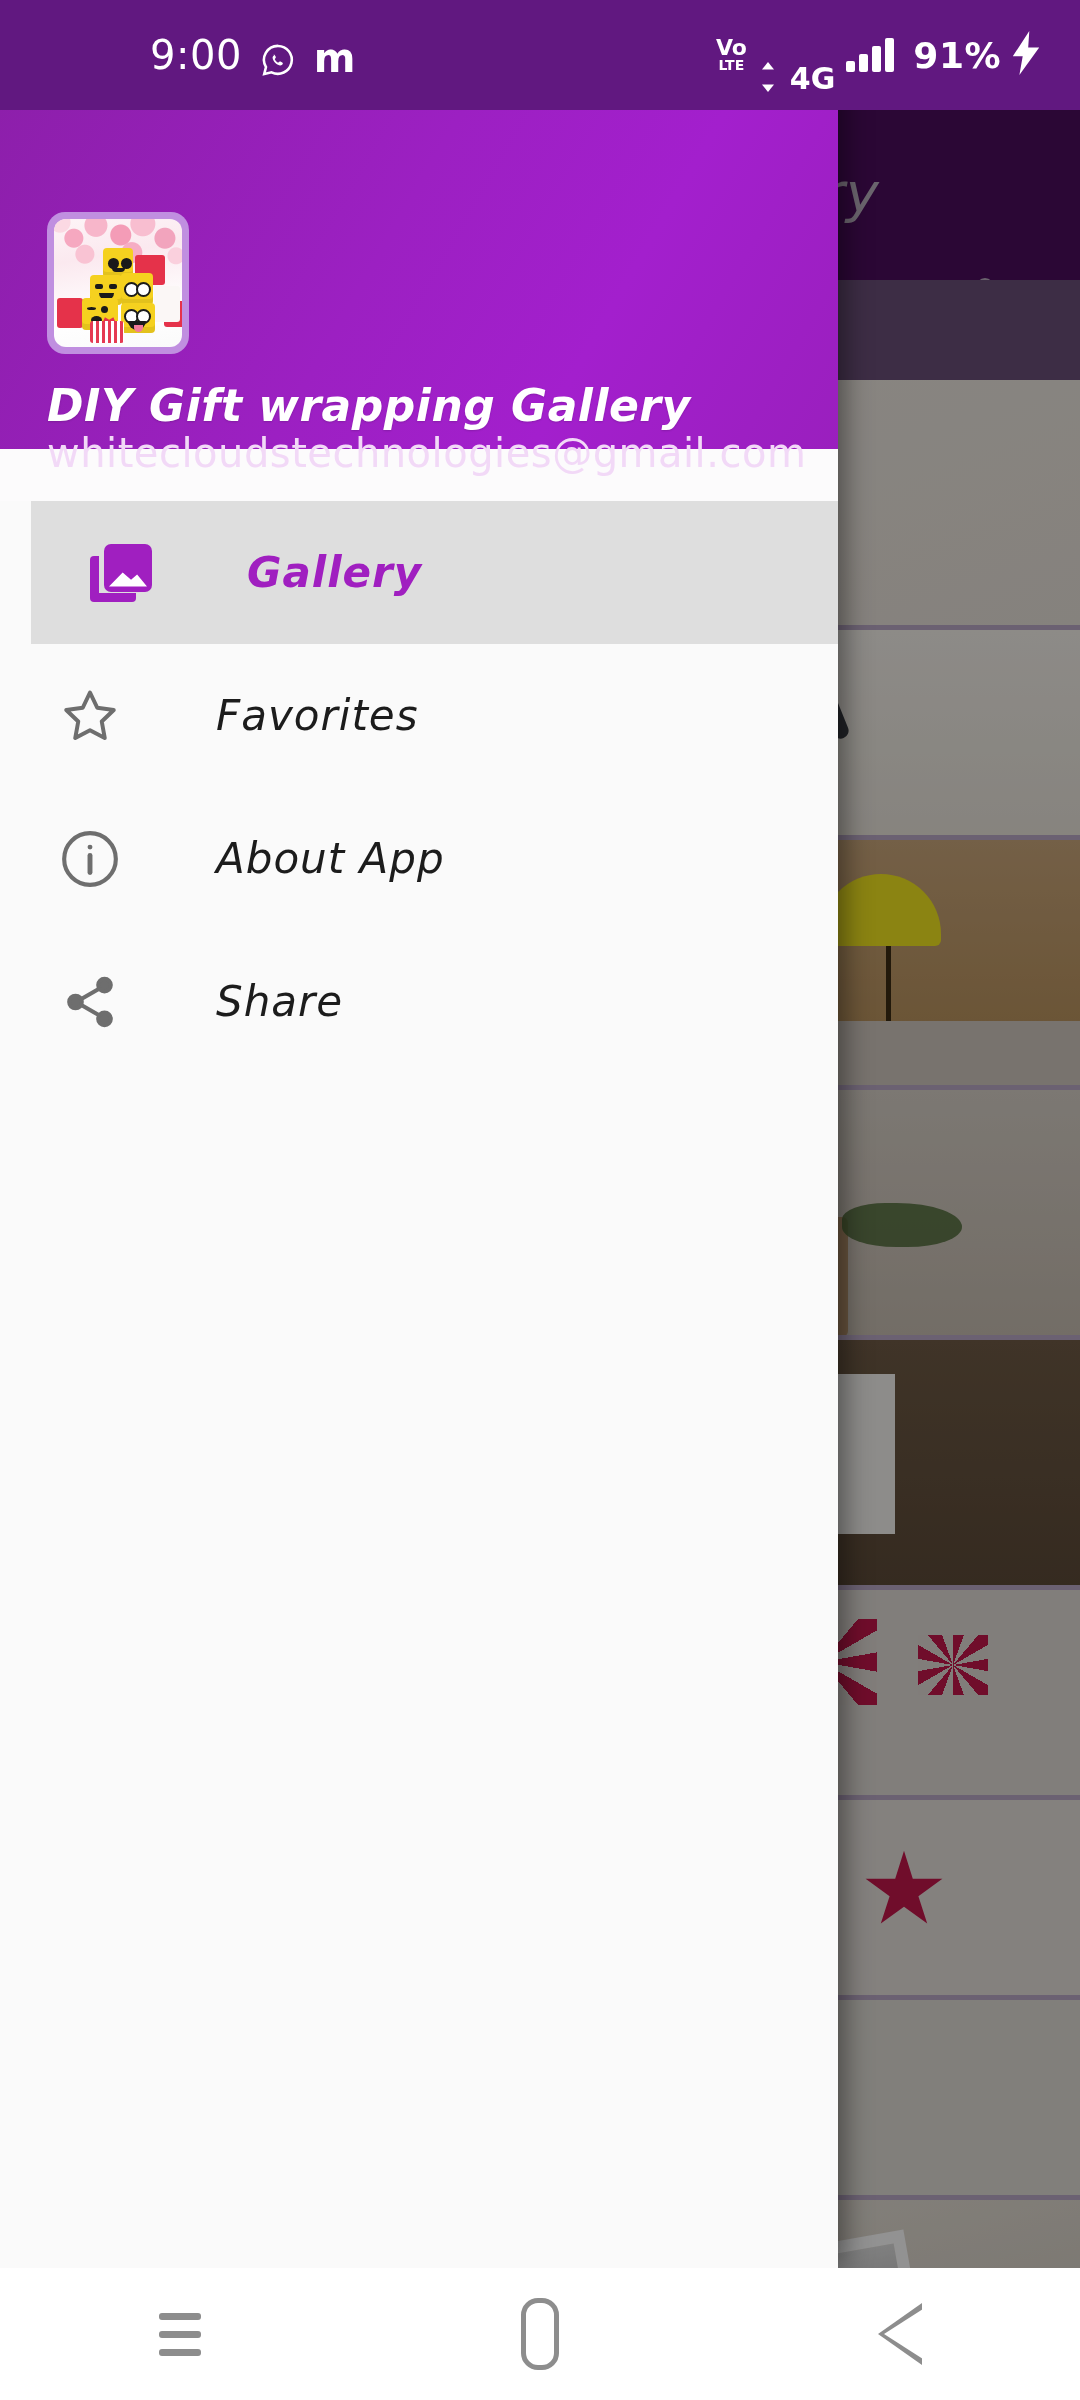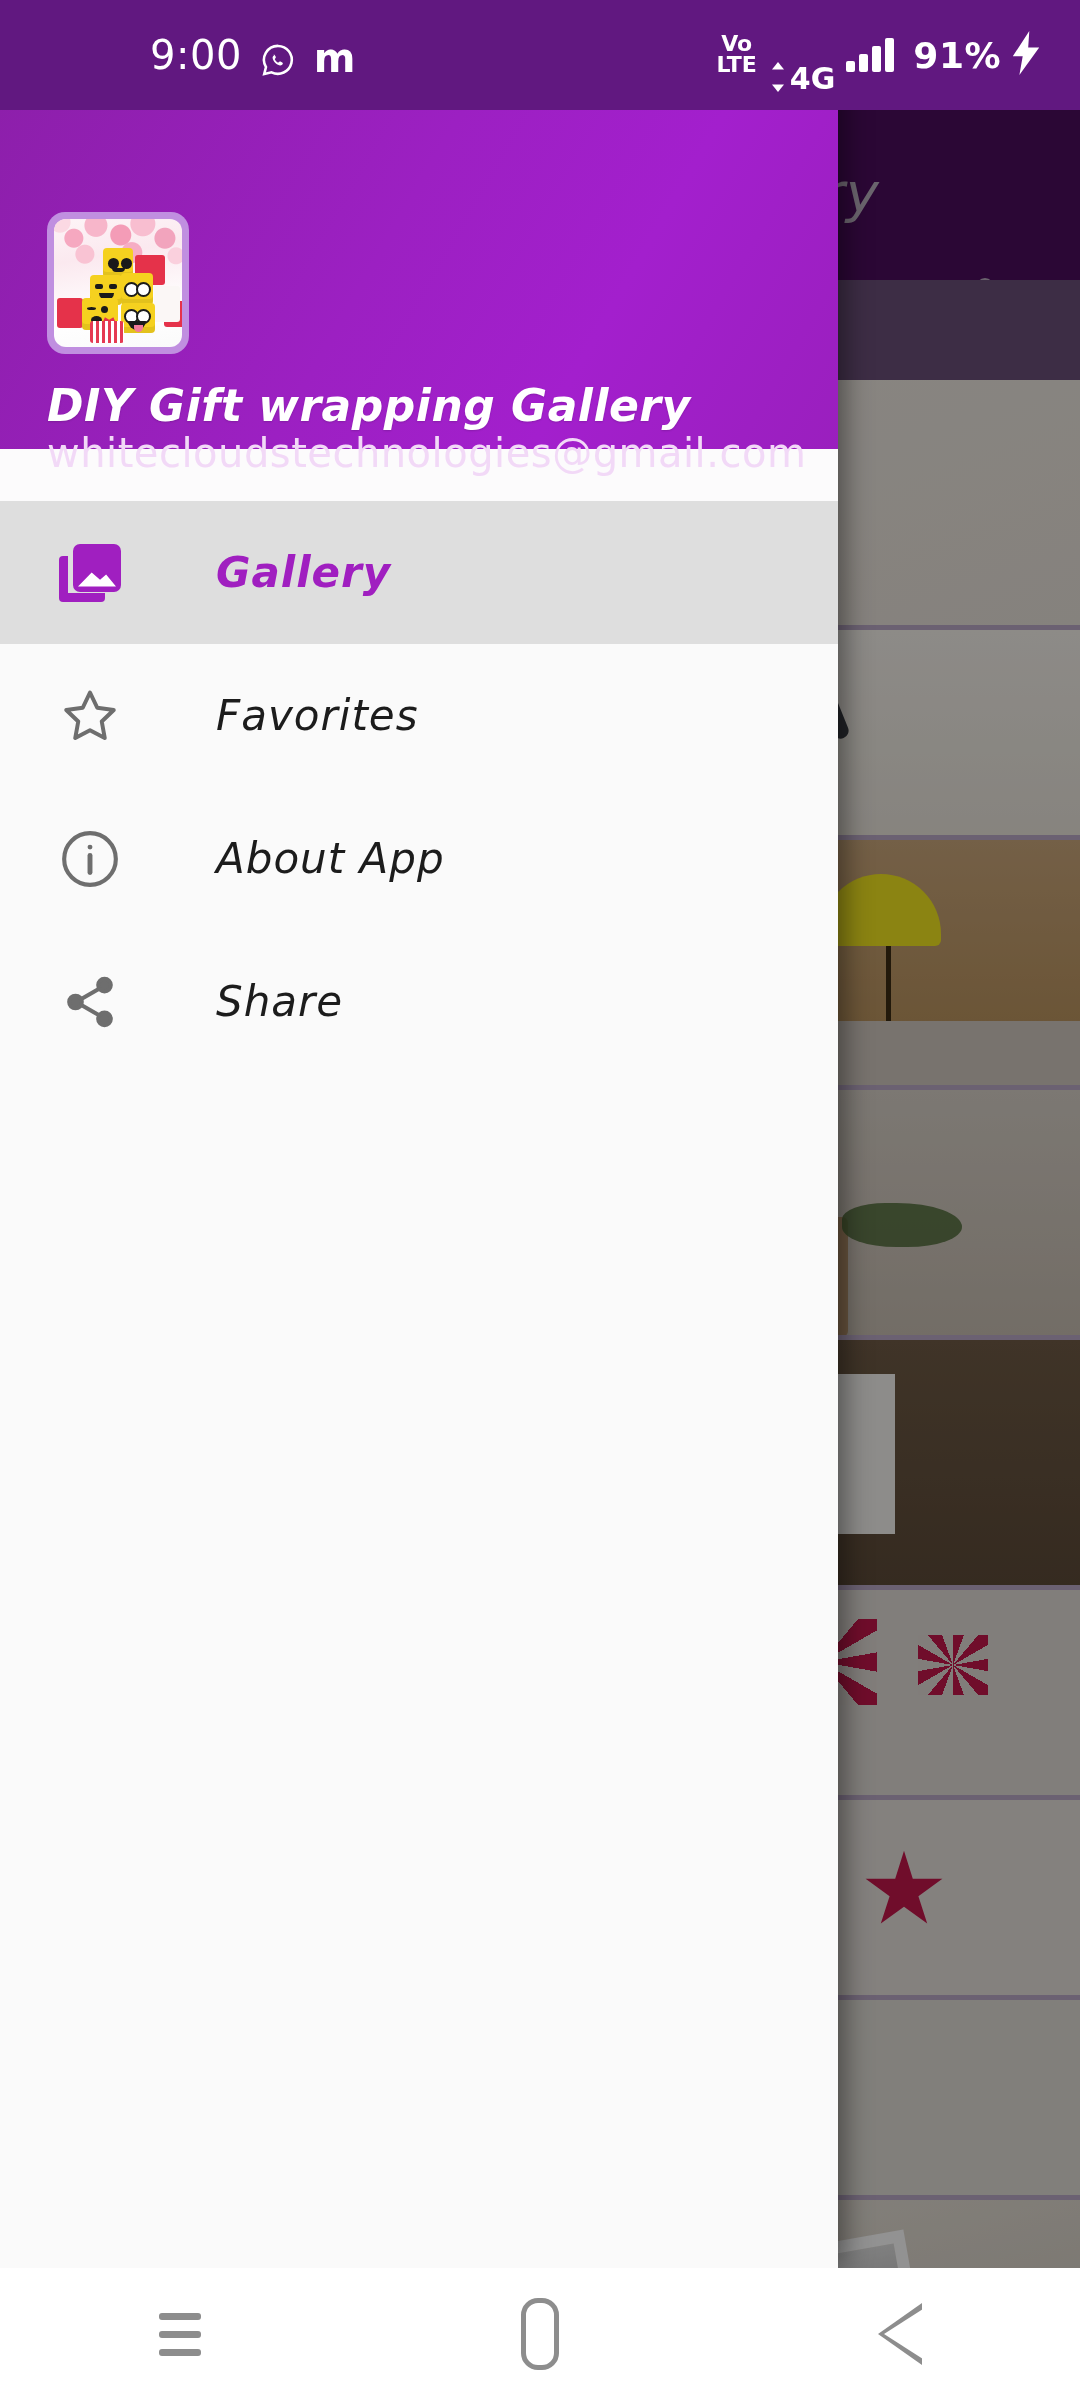--- a/index.html
+++ b/index.html
@@ -193,21 +193,21 @@
   #drawer-gap { width:838px; height:52px; background:#fcfbfc; }
 
   #menu { width:838px; background:#fafafa; }
   .menu-item {
     position:relative;
     display:flex; align-items:center;
     width:838px; height:143px;
     background:#fafafa;
     cursor:pointer;
   }
-  .menu-item.selected { background:#dedede; }
+  .menu-item.selected { background:#dedede;margin-left:31px; }
   .menu-icon {
     width:100px; margin-left:40px;
     display:flex; align-items:center; justify-content:center;
     flex:0 0 100px;
   }
   .menu-label {
     margin-left:76px;
     font-family:"DejaVu Sans", sans-serif;
     font-size:42px; font-weight:400; font-style:italic;
     color:#1c1c1c; letter-spacing:1px;
@@ -259,22 +259,22 @@
   #sb-right {
     margin-left:auto; margin-right:40px;
     display:flex; align-items:center; gap:11px;
   }
   #volte {
     display:flex; flex-direction:column; align-items:center;
     line-height:0.94; font-family:"DejaVu Sans", sans-serif;
     font-weight:700; color:#ffffff;
   }
   #volte .a { font-size:22px; }
-  #volte .b { font-size:22px; }
-  #netgroup { display:flex; align-items:center; gap:2px;margin-top:47px; }
+  #volte .b { font-size:14px; }
+  #netgroup { display:flex; align-items:center; gap:12px;margin-top:47px; }
   #net-label {
     font-family:"DejaVu Sans", sans-serif;
     font-size:30px; font-weight:700; color:#ffffff;
   }
   #bars { display:flex; align-items:flex-end; gap:4px; height:34px; }
   #bars i { display:block; width:9px; background:#ffffff; border-radius:2px; }
   #bars i:nth-child(1){ height:11px; }
   #bars i:nth-child(2){ height:18px; }
   #bars i:nth-child(3){ height:26px; }
   #bars i:nth-child(4){ height:34px; }

